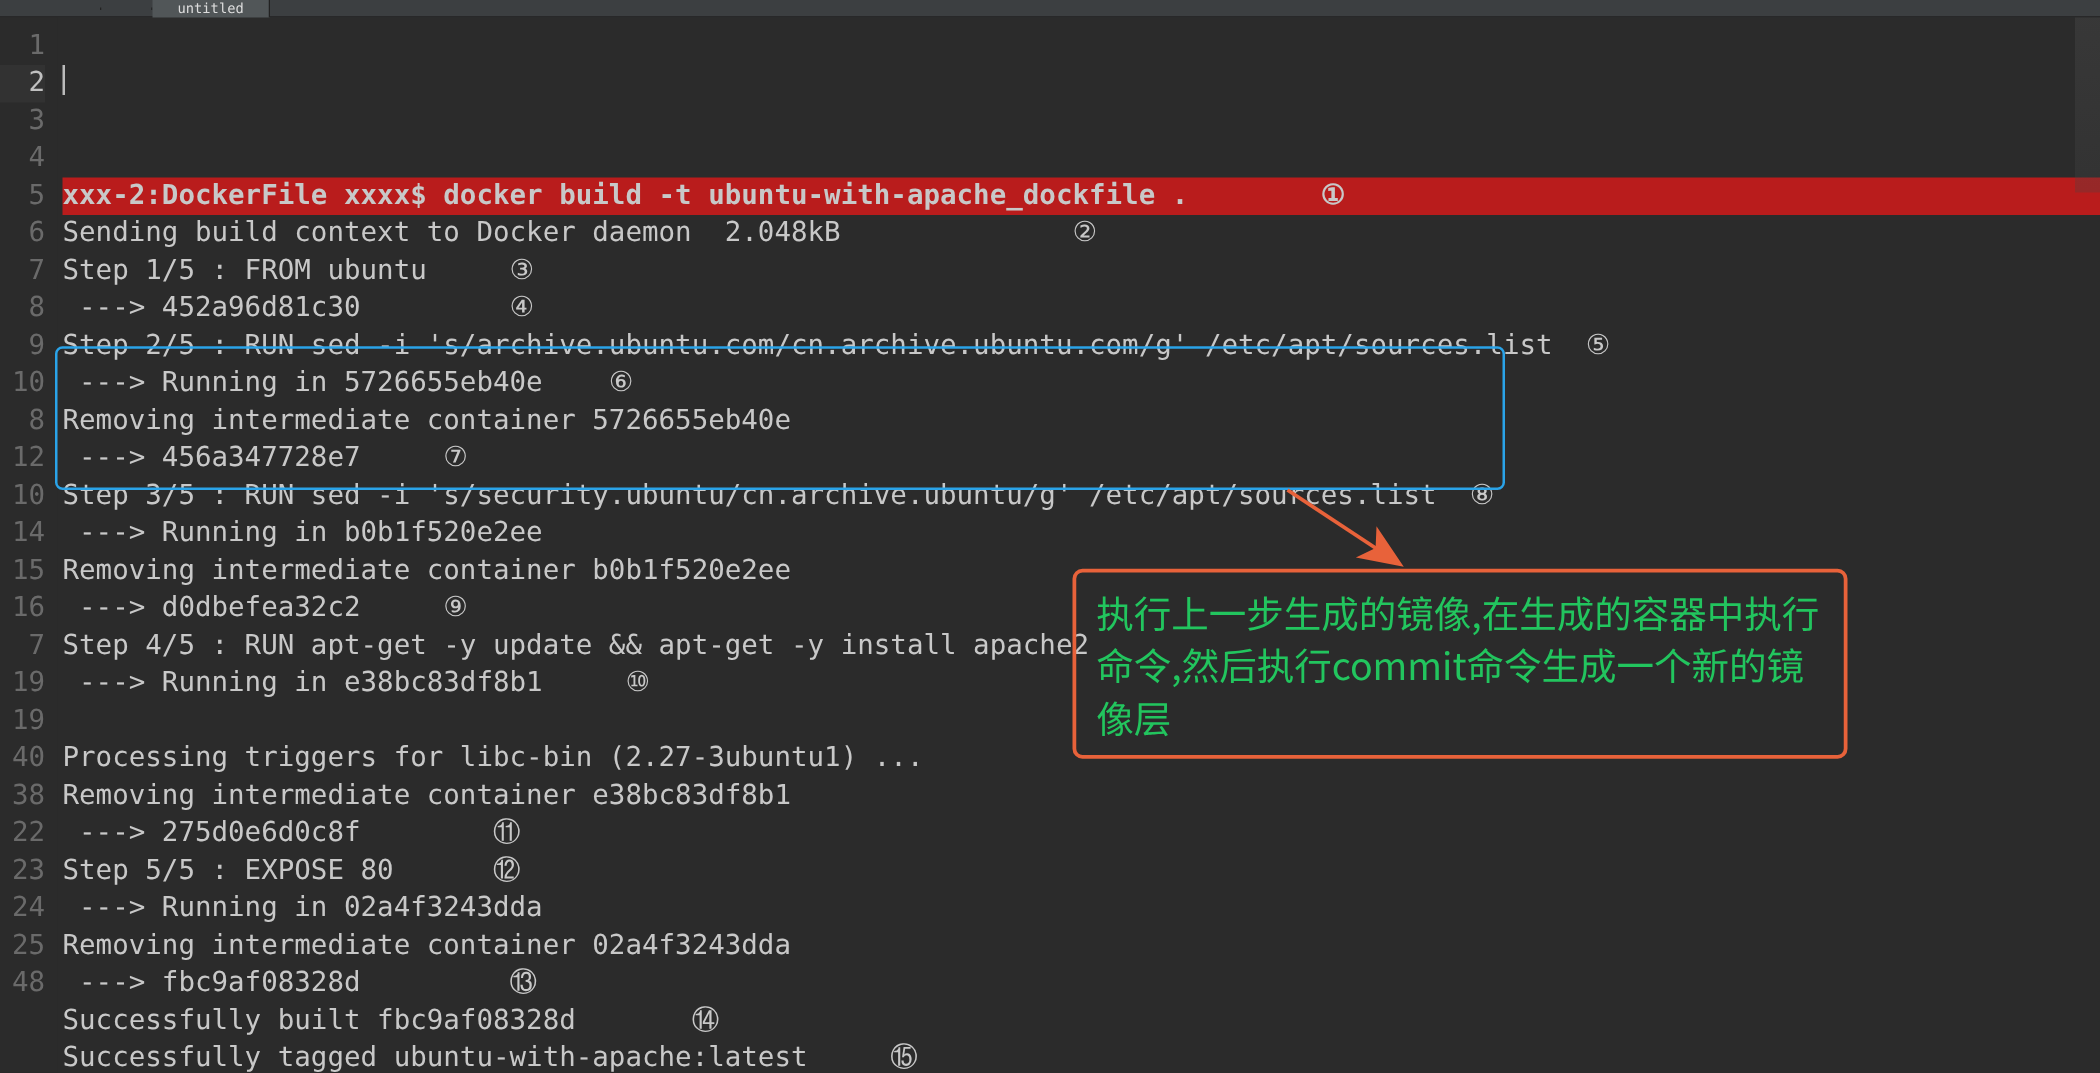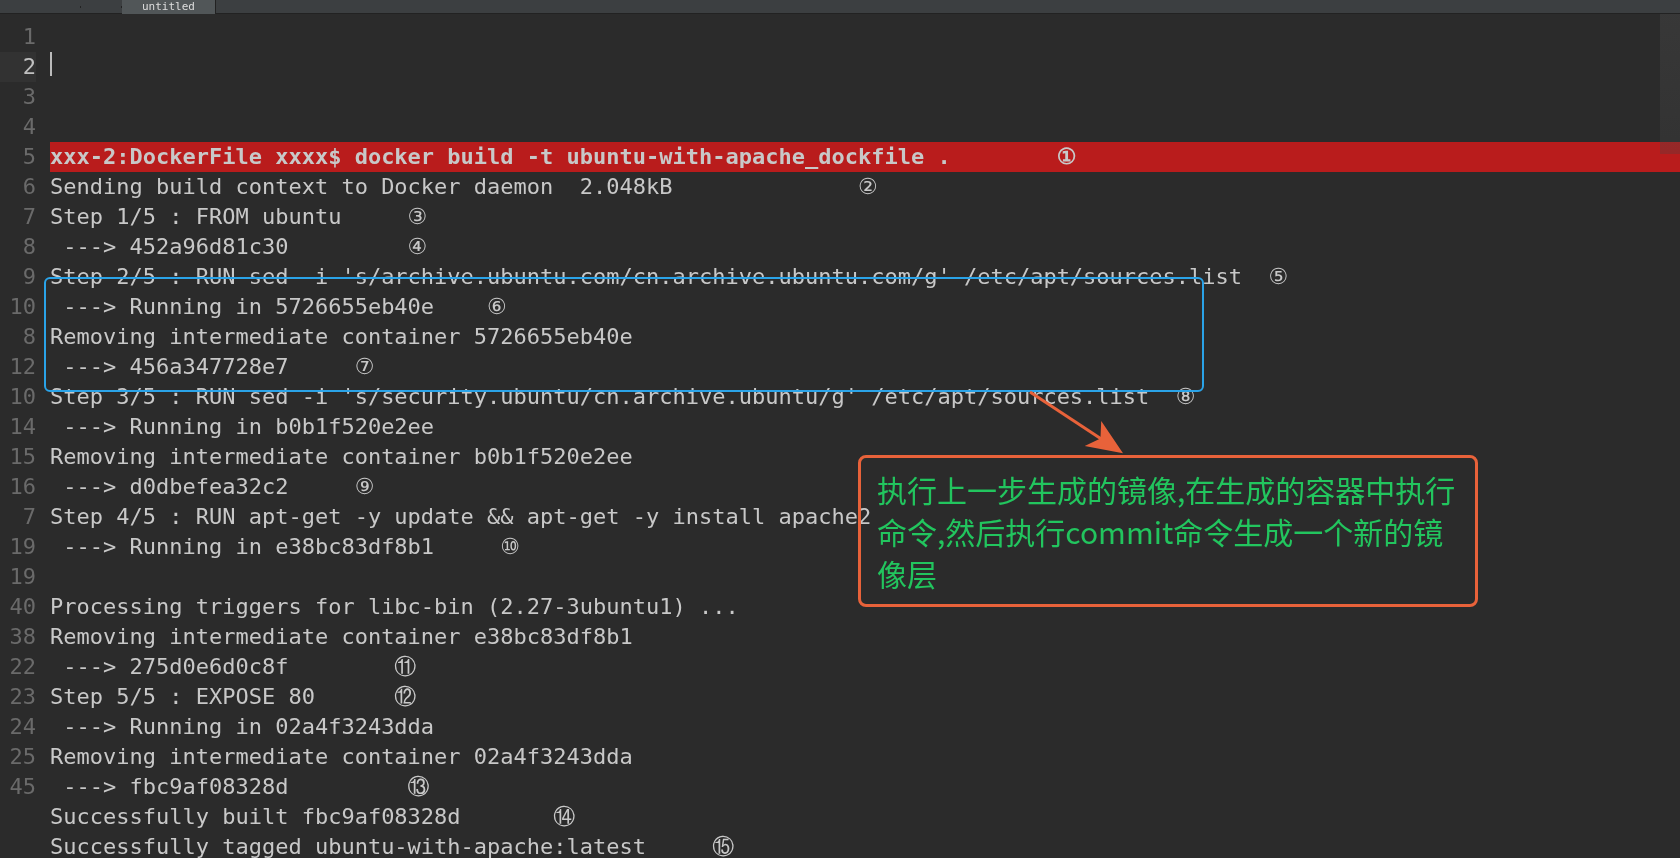--- a/index.html
+++ b/index.html
@@ -134,21 +134,21 @@
       <div class="ln">16</div>
       <div class="ln">7</div>
       <div class="ln">19</div>
       <div class="ln">19</div>
       <div class="ln">40</div>
       <div class="ln">38</div>
       <div class="ln">22</div>
       <div class="ln">23</div>
       <div class="ln">24</div>
       <div class="ln">25</div>
-      <div class="ln">45</div>
+      <div class="ln">48</div>
     </div>
   <div class="content" id="content">
     <div class="caret"></div>
   <div class="line"></div><div class="line active">xxx-2:DockerFile xxxx$ docker build -t ubuntu-with-apache_dockfile .        ①</div><div class="line">Sending build context to Docker daemon  2.048kB              ②</div><div class="line">Step 1/5 : FROM ubuntu     ③</div><div class="line"> ---&gt; 452a96d81c30         ④</div><div class="line">Step 2/5 : RUN sed -i 's/archive.ubuntu.com/cn.archive.ubuntu.com/g' /etc/apt/sources.list  ⑤</div><div class="line"> ---&gt; Running in 5726655eb40e    ⑥</div><div class="line">Removing intermediate container 5726655eb40e</div><div class="line"> ---&gt; 456a347728e7     ⑦</div><div class="line">Step 3/5 : RUN sed -i 's/security.ubuntu/cn.archive.ubuntu/g' /etc/apt/sources.list  ⑧</div><div class="line"> ---&gt; Running in b0b1f520e2ee</div><div class="line">Removing intermediate container b0b1f520e2ee</div><div class="line"> ---&gt; d0dbefea32c2     ⑨</div><div class="line">Step 4/5 : RUN apt-get -y update &amp;&amp; apt-get -y install apache2</div><div class="line"> ---&gt; Running in e38bc83df8b1     ⑩</div><div class="line"></div><div class="line">Processing triggers for libc-bin (2.27-3ubuntu1) ...</div><div class="line">Removing intermediate container e38bc83df8b1</div><div class="line"> ---&gt; 275d0e6d0c8f        ⑪</div><div class="line">Step 5/5 : EXPOSE 80      ⑫</div><div class="line"> ---&gt; Running in 02a4f3243dda</div><div class="line">Removing intermediate container 02a4f3243dda</div><div class="line"> ---&gt; fbc9af08328d         ⑬</div><div class="line">Successfully built fbc9af08328d       ⑭</div><div class="line">Successfully tagged ubuntu-with-apache:latest     ⑮</div></div>
 </div>
 
 <div class="minimap"></div>
 
 <div id="bluebox" class="blue-box" style="top: 277px; left: 44px; width: 1160px; height: 115px;"></div>
 

